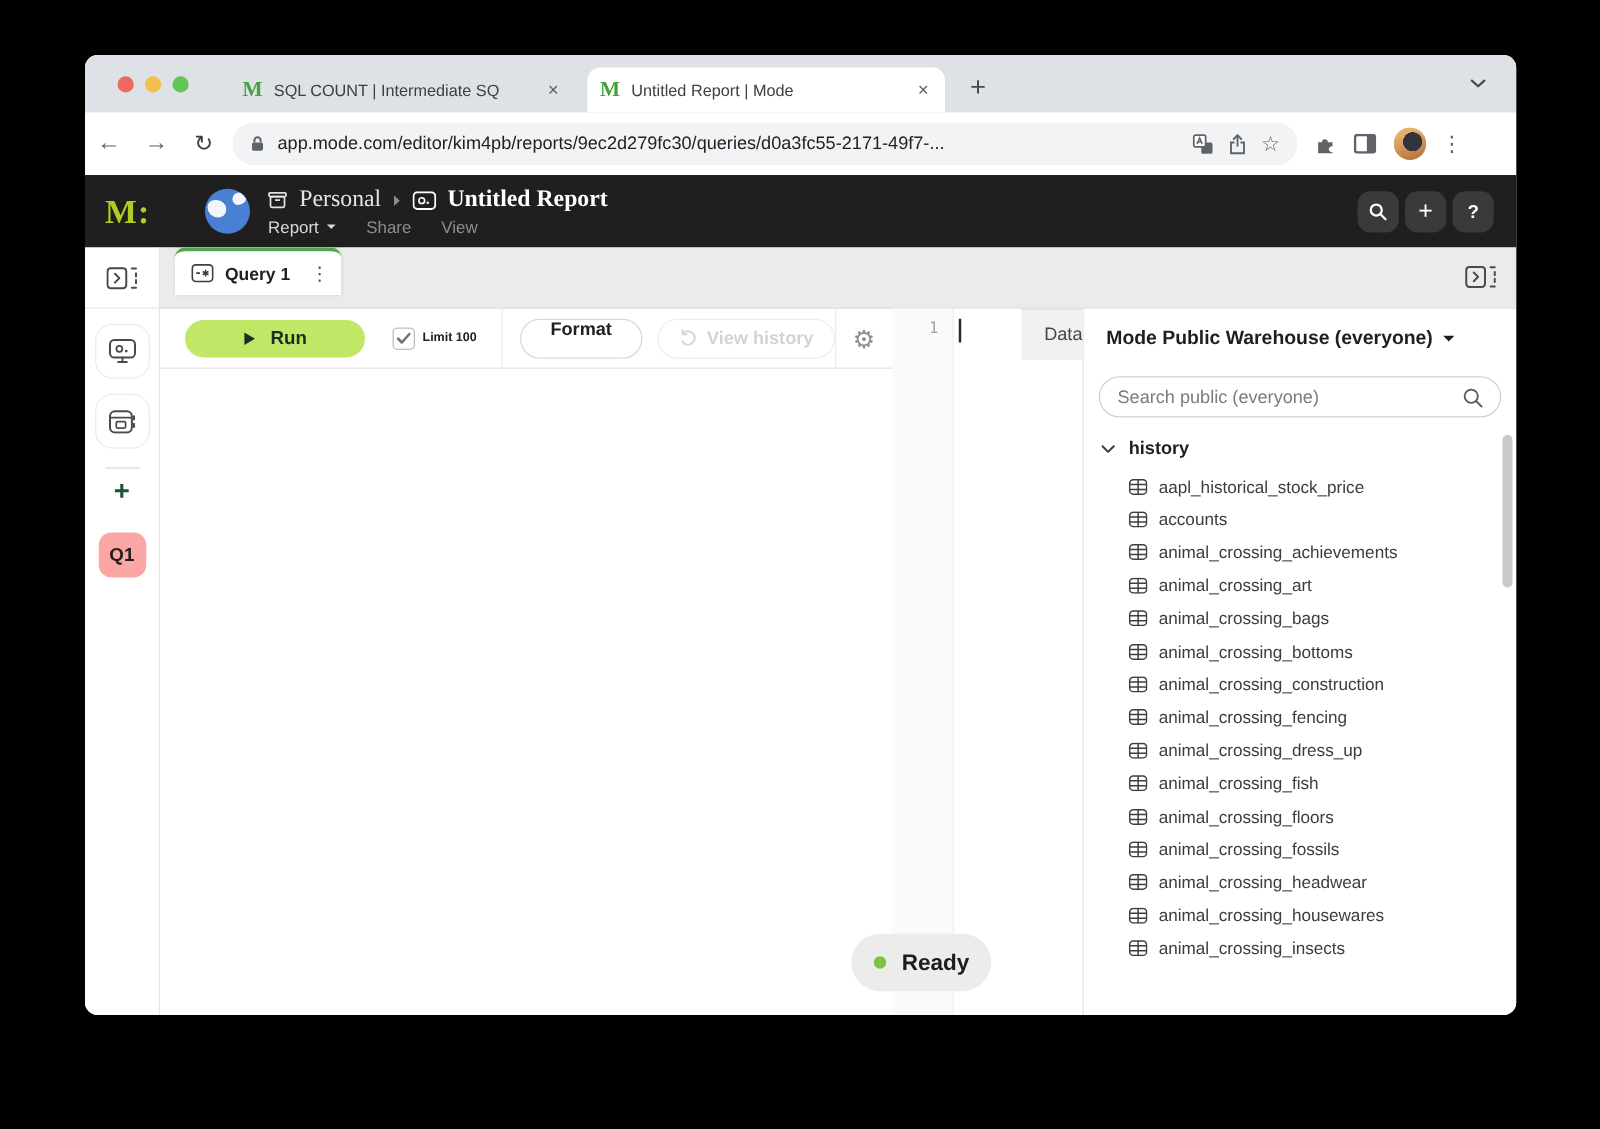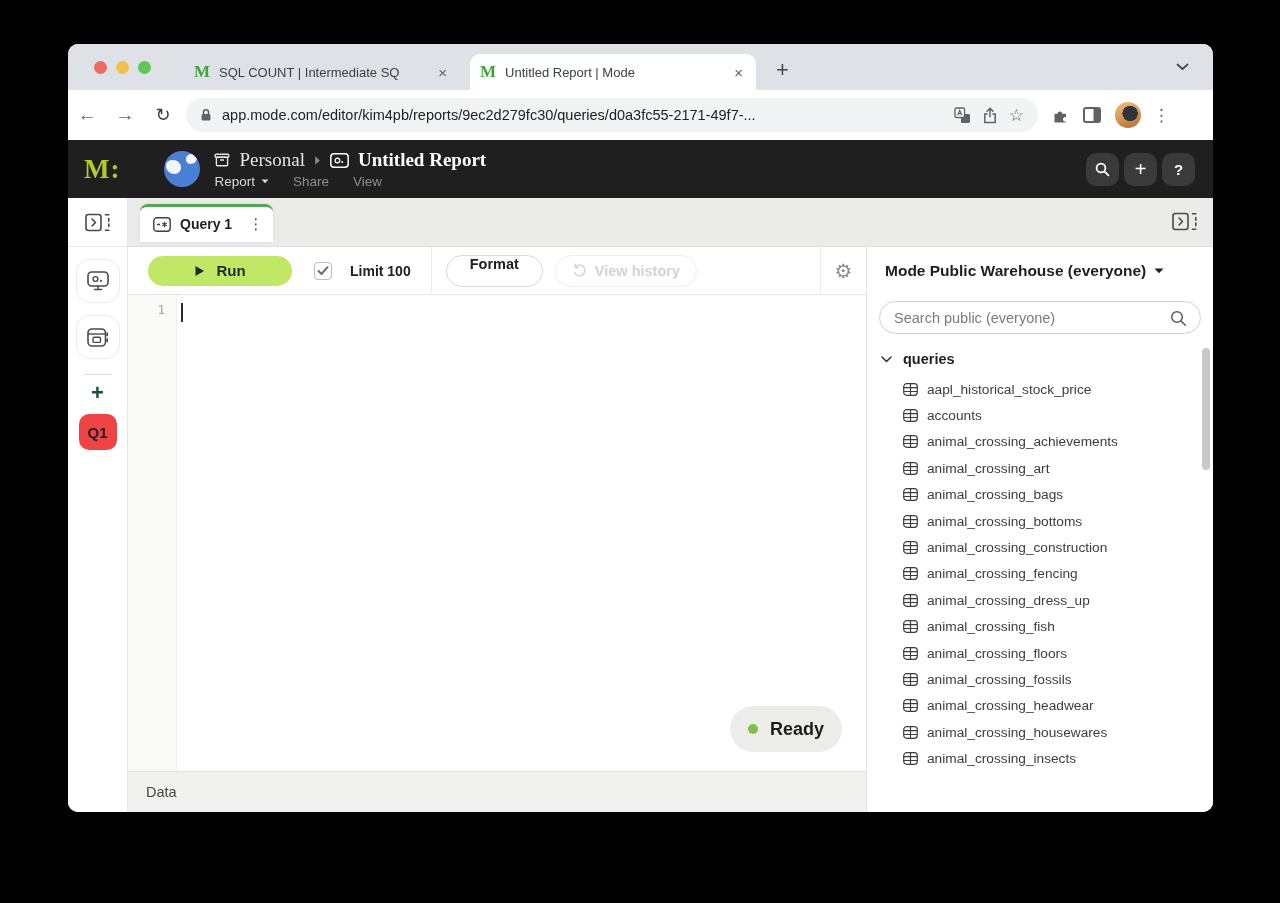--- a/index.html
+++ b/index.html
@@ -51,35 +51,35 @@
   .hbtn.plus { font-size:20px; font-weight:500; }
   .hbtn.help { font-size:15px; }
 
   
   .main { flex:1; display:flex; min-height:0; }
   .rail { width:60px; flex:none; background:#fff; border-right:1px solid #e6e6e5; display:flex; flex-direction:column; align-items:center; }
   .railtop { height:49px; width:100%; border-bottom:1px solid #e8e8e7; display:flex; align-items:center; justify-content:center; flex:none; }
   .railbtn { width:44px; height:44px; border:1.5px solid #ececeb; border-radius:14px; display:flex; align-items:center; justify-content:center; margin-top:12px; background:#fff; }
   .raildiv { width:28px; border-top:1px solid #dcdcdb; margin-top:15px; }
   .railplus { margin-top:7px; color:#1a5336; font-size:22px; font-weight:700; line-height:22px; }
-  .q1badge { margin-top:10px; width:38px; height:36px; background:#ef4444; border-radius:10px; display:flex; align-items:center; justify-content:center; font-size:15px; font-weight:700; color:#202020; }
+  .q1badge { margin-top:22px; width:38px; height:36px; background:#fca5a5; border-radius:10px; display:flex; align-items:center; justify-content:center; font-size:15px; font-weight:700; color:#202020; }
 
   .workarea { flex:1; display:flex; flex-direction:column; min-width:0; }
-  .strip { height:49px; flex:none; background:#ebebea; border-bottom:1px solid #e0e0df; position:relative; display:flex; align-items:center; }
+  .strip { height:49px; flex:none; background:#ebebea; border-bottom:1px solid #e0e0df; position:relative; display:flex; align-items:flex-start; }
   .querytab { margin-left:12px; margin-bottom:-1px; height:38px; background:#fff; border-top:3px solid #52a852; border-radius:8px 8px 0 0; display:flex; align-items:center; padding:0 10px 0 13px; z-index:2; box-shadow:0 0 3px rgba(0,0,0,.10); }
   .qtablabel { font-size:14px; font-weight:700; color:#202020; margin-left:9px; }
   .qtabkebab { font-size:15px; color:#4c4c4c; margin-left:16px; }
   .striptoggle { position:absolute; right:16px; top:14px; }
 
   .bodyrow { flex:1; display:flex; min-height:0; }
-  .content { flex:1; display:flex; flex-direction:column; min-width:0; background:#fff; }
+  .content { flex:1; display:flex; min-width:0; background:#fff; }
   .toolbar { height:48px; flex:none; border-bottom:1px solid #e5e5e4; display:flex; align-items:center; background:#fff; }
   .runbtn { margin-left:20px; width:144px; height:30px; border-radius:16px; background:#c0e866; display:flex; align-items:center; justify-content:center; gap:11px; font-size:15px; font-weight:700; color:#173023; }
   .checkbox { margin-left:22px; width:18px; height:18px; border:1.5px solid #bdbdbb; border-radius:4px; background:#fff; display:flex; align-items:center; justify-content:center; }
-  .limitlabel { margin-left:18px; font-size:14px; font-weight:600; color:#202020; }
+  .limitlabel { margin-left:6px; font-size:10px; font-weight:600; color:#202020; }
   .tooldiv { margin-left:20px; height:48px; border-left:1px solid #ececeb; }
   .formatbtn { margin-left:14px; height:32px; padding:0 23px; border:1px solid #d9d9d8; border-radius:17px; display:flex; font-size:14.5px; font-weight:600; color:#202020; background:#fff; }
   .historybtn { margin-left:12px; height:32px; padding:0 16px; border:1px solid #eeeeec; border-radius:17px; display:flex; align-items:center; gap:8px; font-size:14.5px; font-weight:600; color:#d3d3d1; background:#fff; }
   .gearcell { margin-left:auto; width:46px; height:48px; border-left:1px solid #ececeb; display:flex; align-items:center; justify-content:center; }
   .gearglyph { font-family:"DejaVu Sans",sans-serif; font-size:20px; color:#8d8d8c; line-height:1; }
 
   .editor { flex:1; display:flex; position:relative; min-height:0; background:#fff; }
   .gutter { width:49px; flex:none; background:#fafaf9; border-right:1px solid #efefee; text-align:right; padding-top:7px; }
   .lineno { font-family:"DejaVu Sans Mono",monospace; font-size:12.5px; color:#a3a3a2; padding-right:11px; }
   .cursor { position:absolute; left:53px; top:8px; width:2px; height:19px; background:#2b2b2b; }
@@ -350,21 +350,21 @@
                 </svg>
             </span>
           </div>
           <div class="tree">
             <div class="schemarow">
               <span>
                 <svg width="11" height="7" viewBox="0 0 11 7">
                     <path d="M1 1 L5.5 5.5 L10 1" fill="none" stroke="#3a3a3a" stroke-width="1.6" stroke-linecap="round" stroke-linejoin="round"></path>
                   </svg>
               </span>
-              <span class="schemalabel">queries</span>
+              <span class="schemalabel">history</span>
             </div>
             <div class="tables">
 
                 <div class="tablerow">
                   <span>
                     <svg width="15" height="13" viewBox="0 0 15 13">
                       <rect x="0.7" y="0.7" width="13.6" height="11.6" rx="3" fill="none" stroke="#3e3e3d" stroke-width="1.2"></rect>
                       <path d="M0.7 4.6 H14.3 M0.7 8.5 H14.3 M7.5 0.7 V12.3" stroke="#3e3e3d" stroke-width="1.2"></path>
                     </svg>
                   </span>

